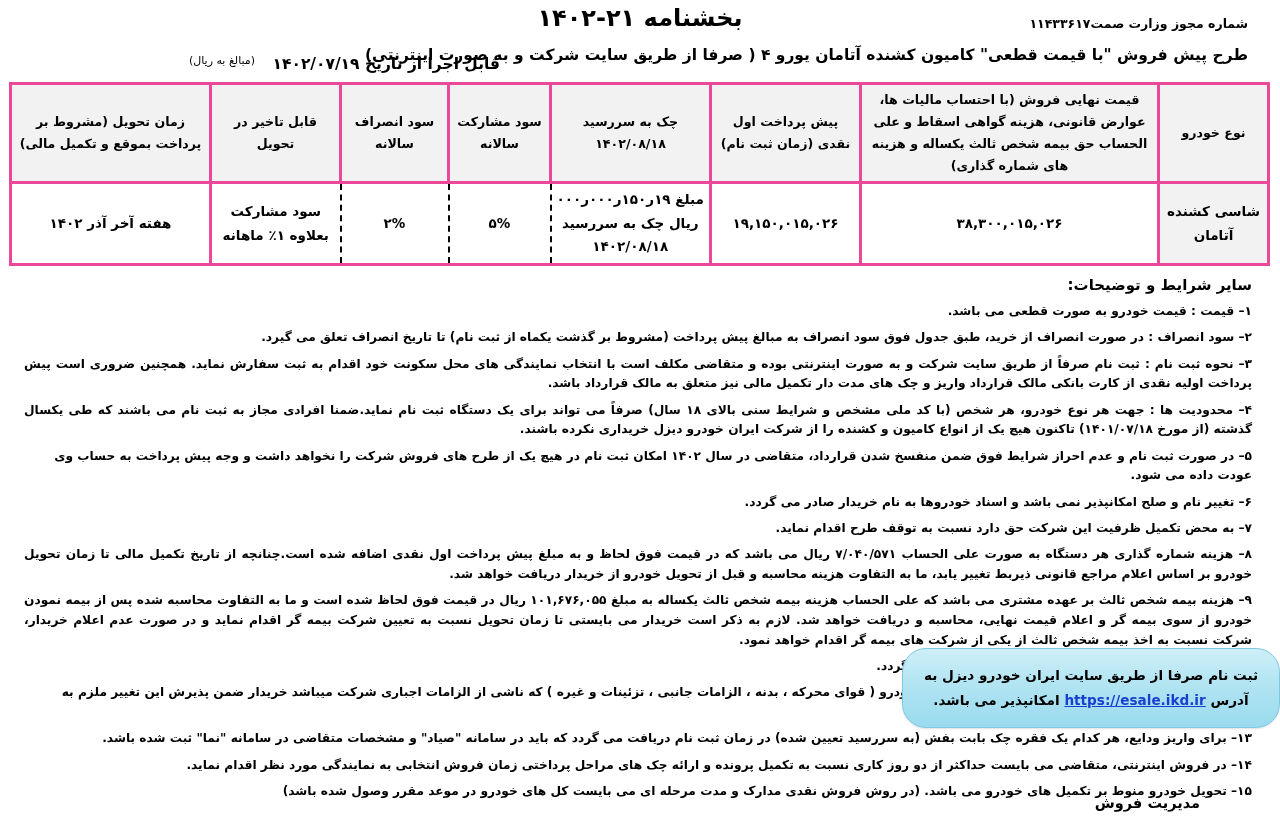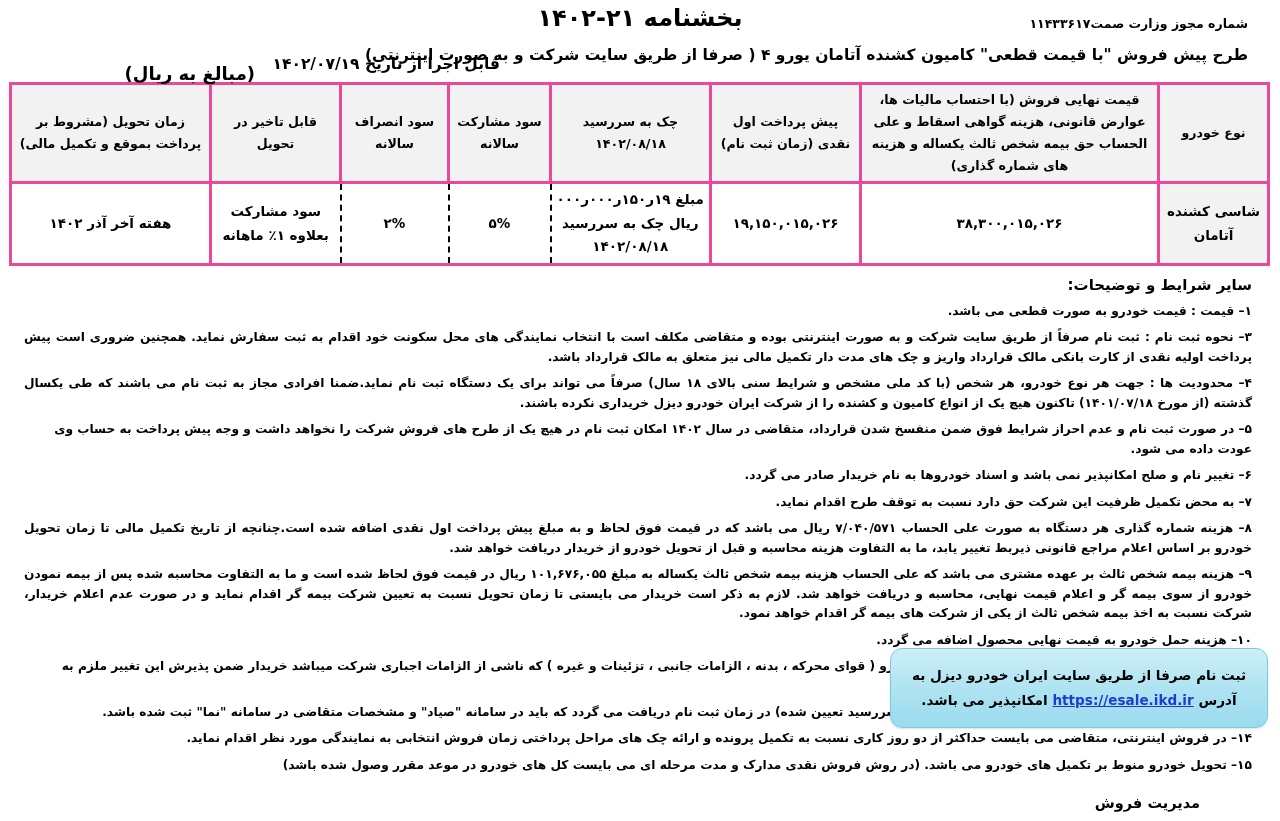--- a/index.html
+++ b/index.html
@@ -66,24 +66,24 @@
     position: absolute;
     top: 0;
     right: 770px;
     font-size: 15.5px;
     font-weight: bold;
     white-space: nowrap;
     margin-top: 9px;
   }
   .currency-note {
     position: absolute;
-    top: 17px;
+    top: 8px;
     right: 1015px;
-    font-size: 18px;
-    font-weight: bold;
+    font-size: 11px;
+    font-weight: normal;
     white-space: nowrap;
   }
 
   
   table.price-table {
     width: 1258px;
     border-collapse: collapse;
     margin-top: 6px;
     table-layout: fixed;
   }
@@ -150,27 +150,27 @@
     text-align: justify;
     margin-bottom: 6.5px;
   }
   .cond-item.single {
     text-align: right;
   }
 
   
   .callout {
     position: absolute;
-    right: 12px;
+    right: 0;
     bottom: 93px;
     width: 378px;
     padding: 14px 8px;
     box-sizing: border-box;
     border: 1px solid #7ec8e3;
-    border-radius: 12px;
+    border-radius: 24px;
     background: linear-gradient(180deg, #cdeff8 0%, #b2e4f2 45%, #9adbef 100%);
     text-align: center;
     font-size: 13.6px;
     font-weight: bold;
     line-height: 1.85;
     box-shadow: 0 1px 2px rgba(0,0,0,0.12);
   }
   .callout a {
     color: #1a3fd0;
     text-decoration: underline;
@@ -239,20 +239,21 @@
         <td class="check-note sep-dashed">سود مشارکت بعلاوه ۱٪ ماهانه</td>
         <td>هفته آخر آذر ۱۴۰۲</td>
       </tr>
     </tbody>
   </table>
 
   <div class="conditions">
     <div class="conditions-heading">سایر شرایط و توضیحات:</div>
 
     <div class="cond-item single">۱– قیمت : قیمت خودرو به صورت قطعی می باشد.</div>
+    <div class="cond-item single">۲– سود انصراف : در صورت انصراف از خرید، طبق جدول فوق سود انصراف به مبالغ پیش پرداخت (مشروط بر گذشت یکماه از ثبت نام) تا تاریخ انصراف تعلق می گیرد.</div>
     <div class="cond-item">۳– نحوه ثبت نام : ثبت نام صرفاً از طریق سایت شرکت و به صورت اینترنتی بوده و متقاضی مکلف است با انتخاب نمایندگی های محل سکونت خود اقدام به ثبت سفارش نماید. همچنین ضروری است پیش پرداخت اولیه نقدی از کارت بانکی مالک قرارداد واریز و چک های مدت دار تکمیل مالی نیز متعلق به مالک قرارداد باشد.</div>
     <div class="cond-item">۴– محدودیت ها : جهت هر نوع خودرو، هر شخص (با کد ملی مشخص و شرایط سنی بالای ۱۸ سال) صرفاً می تواند برای یک دستگاه ثبت نام نماید.ضمنا افرادی مجاز به ثبت نام می باشند که طی یکسال گذشته (از مورخ ۱۴۰۱/۰۷/۱۸) تاکنون هیچ یک از انواع کامیون و کشنده را از شرکت ایران خودرو دیزل خریداری نکرده باشند.</div>
     <div class="cond-item single">۵– در صورت ثبت نام و عدم احراز شرایط فوق ضمن منفسخ شدن قرارداد، متقاضی در سال ۱۴۰۲ امکان ثبت نام در هیچ یک از طرح های فروش شرکت را نخواهد داشت و وجه پیش پرداخت به حساب وی عودت داده می شود.</div>
     <div class="cond-item single">۶– تغییر نام و صلح امکانپذیر نمی باشد و اسناد خودروها به نام خریدار صادر می گردد.</div>
     <div class="cond-item single">۷– به محض تکمیل ظرفیت این شرکت حق دارد نسبت به توقف طرح اقدام نماید.</div>
     <div class="cond-item">۸– هزینه شماره گذاری هر دستگاه به صورت علی الحساب ۷/۰۴۰/۵۷۱ ریال  می باشد که در قیمت فوق لحاظ و به مبلغ پیش پرداخت اول نقدی اضافه شده است.چنانچه از تاریخ تکمیل مالی تا زمان تحویل خودرو بر اساس اعلام مراجع قانونی ذیربط تغییر یابد، ما به التفاوت هزینه محاسبه و قبل از تحویل خودرو از خریدار دریافت خواهد شد.</div>
     <div class="cond-item">۹– هزینه بیمه شخص ثالث بر عهده مشتری می باشد که علی الحساب هزینه بیمه شخص ثالث یکساله به مبلغ ۱۰۱,۶۷۶,۰۵۵ ریال در قیمت فوق لحاظ شده است و ما به التفاوت محاسبه شده پس از بیمه نمودن خودرو از سوی بیمه گر و اعلام قیمت نهایی، محاسبه و دریافت خواهد شد. لازم به ذکر است خریدار می بایستی تا زمان تحویل نسبت به تعیین شرکت بیمه گر اقدام نماید و در صورت عدم اعلام خریدار، شرکت نسبت به اخذ بیمه شخص ثالث از یکی از شرکت های بیمه گر اقدام خواهد نمود.</div>
     <div class="cond-item single">۱۰– هزینه حمل خودرو به قیمت نهایی محصول اضافه می گردد.</div>
     <div class="cond-item single">۱۱– در صورت اعمال هر گونه تغییرات در مشخصات فنی خودرو ( قوای محرکه ، بدنه ، الزامات جانبی ، تزئینات و غیره ) که ناشی از الزامات اجباری شرکت میباشد خریدار ضمن پذیرش این تغییر ملزم به پرداخت هزینه های اعلام شده می باشد .</div>
     <div class="cond-item single">۱۳– برای واریز ودایع، هر کدام یک فقره چک بابت بفش (به سررسید تعیین شده) در زمان ثبت نام دریافت می گردد که باید در سامانه "صیاد" و مشخصات متقاضی در سامانه "نما" ثبت شده باشد.</div>

